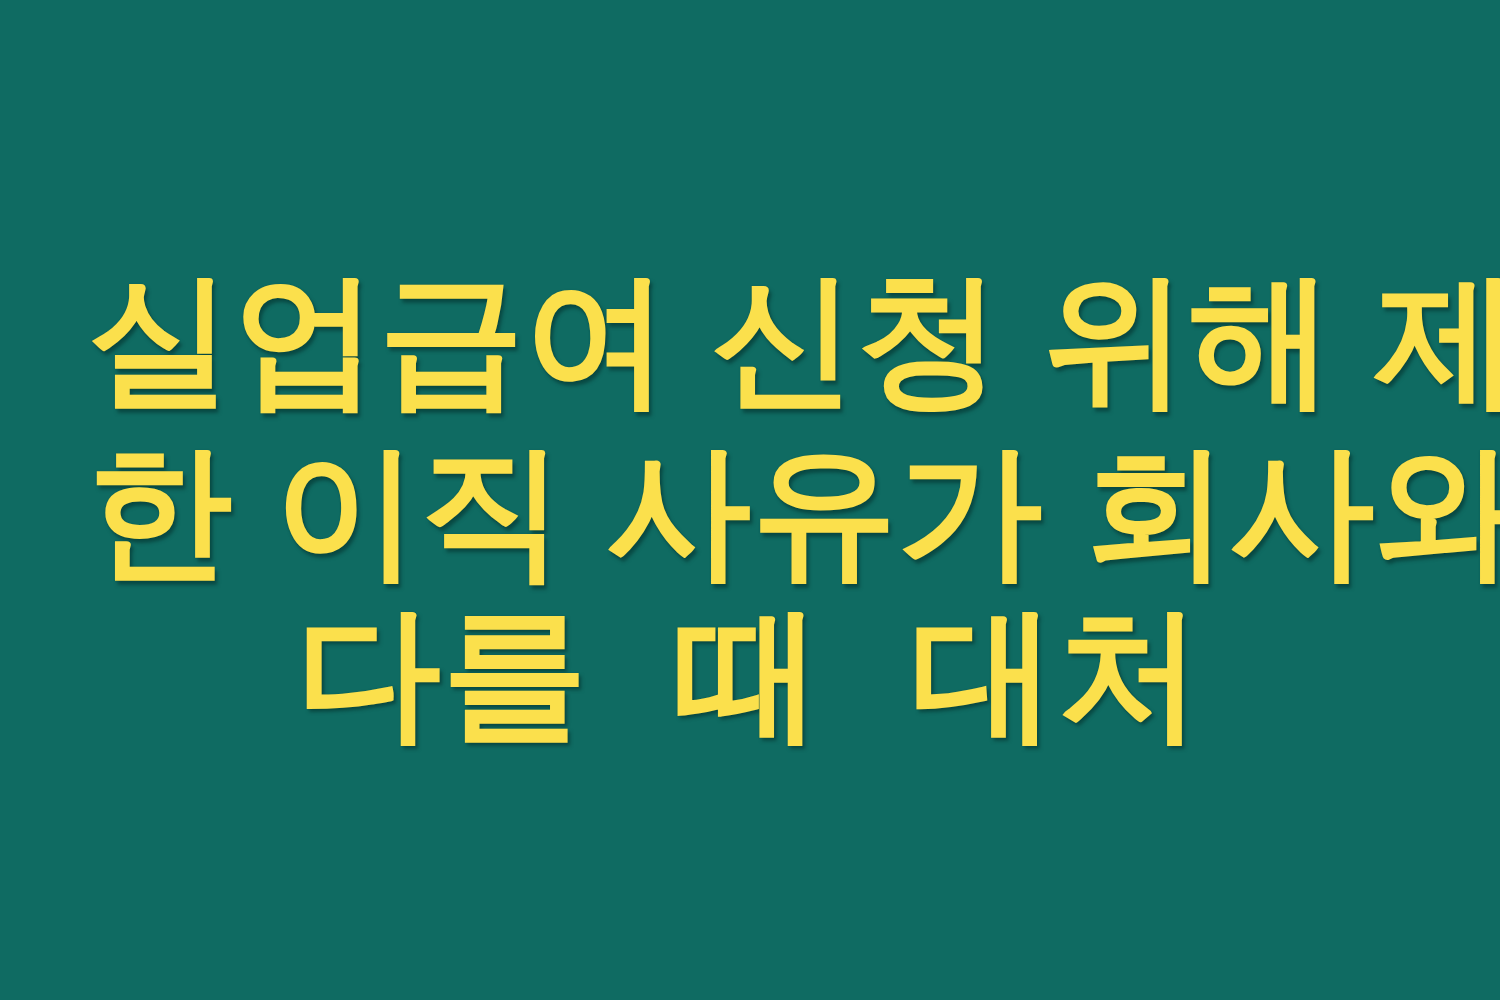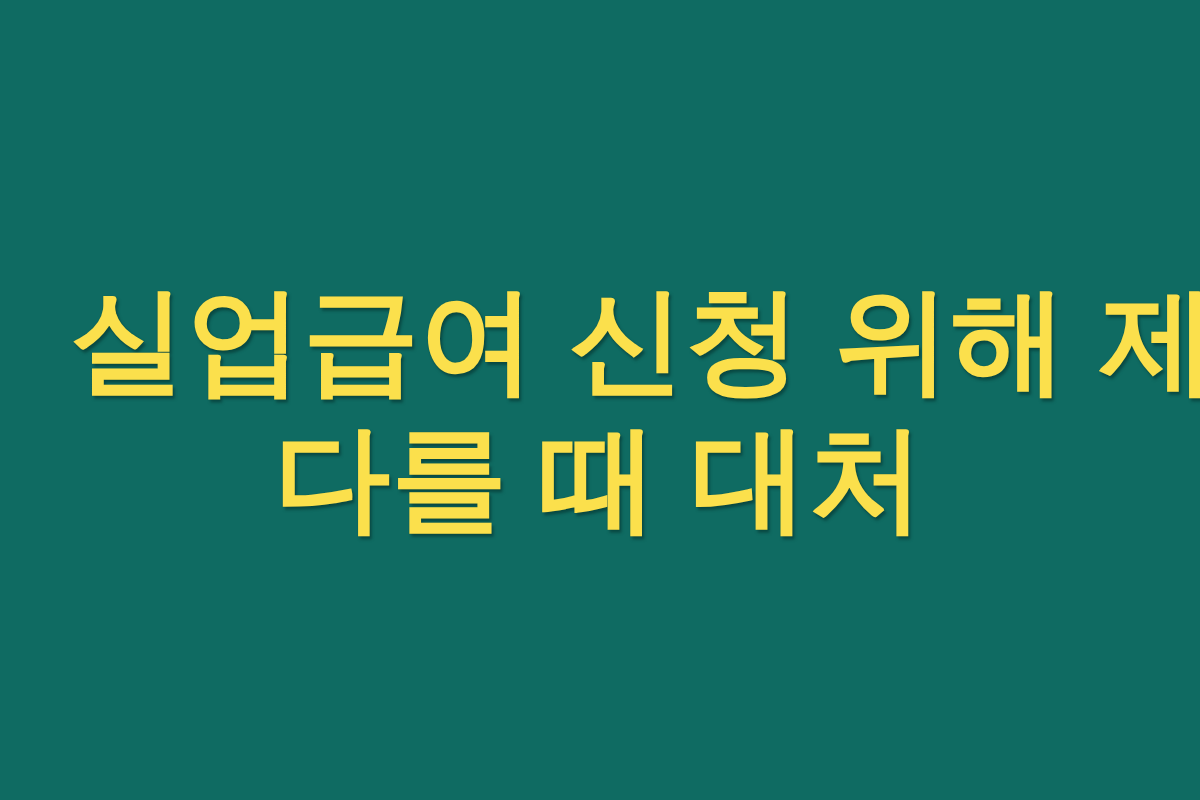--- a/index.html
+++ b/index.html
@@ -52,29 +52,31 @@
     
     text-shadow:
       2px 3px 3px rgba(3, 46, 42, 0.55),
       0 0 1px rgba(3, 46, 42, 0.35);
     -webkit-font-smoothing: antialiased;
   }
 
   
   .title-line.line-3 {
     letter-spacing: 1px;
+    font-family: Liberation Mono, monospace;
   }
 </style>
 </head>
 <body>
 
 <div id="thumbnail-card">
 
   <div id="title-block">
 
     <span class="title-line line-1">실업급여 신청 위해 제출</span>
 
+    <span class="title-line line-2">한 이직 사유가 회사와</span>
 
     <span class="title-line line-3">다를 때 대처</span>
 
   </div>
 
 </div>
 
 </body></html>

